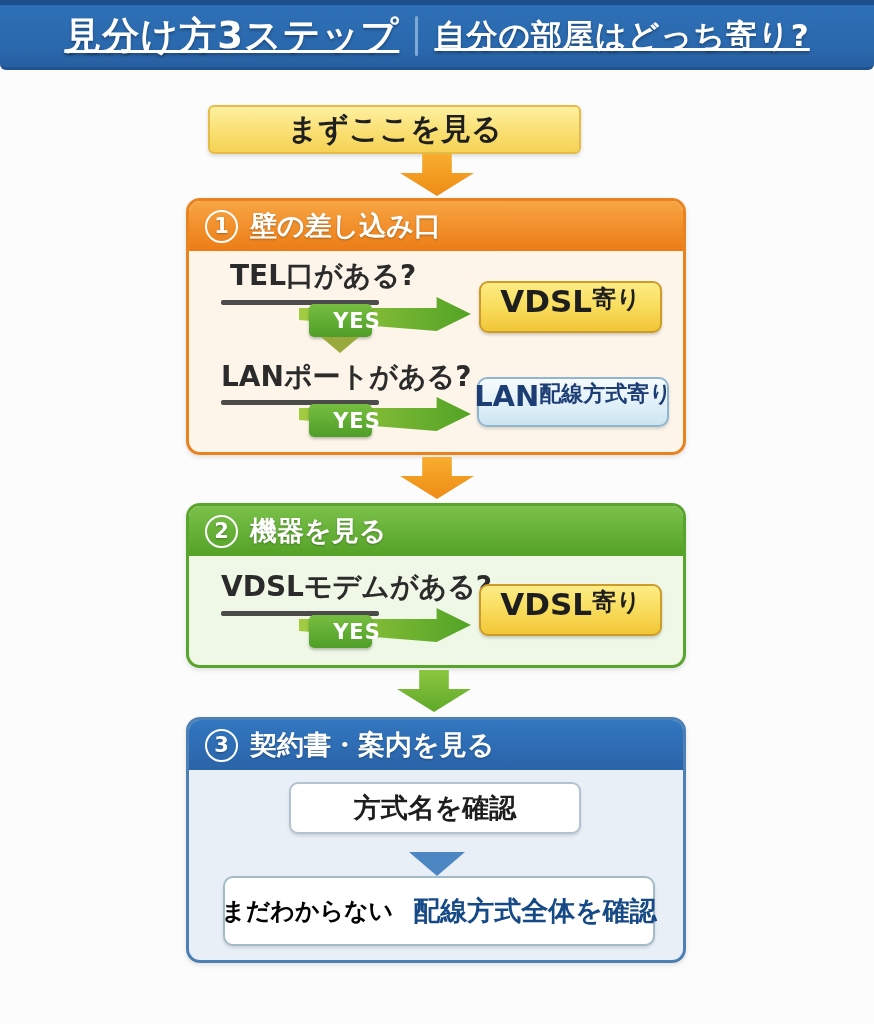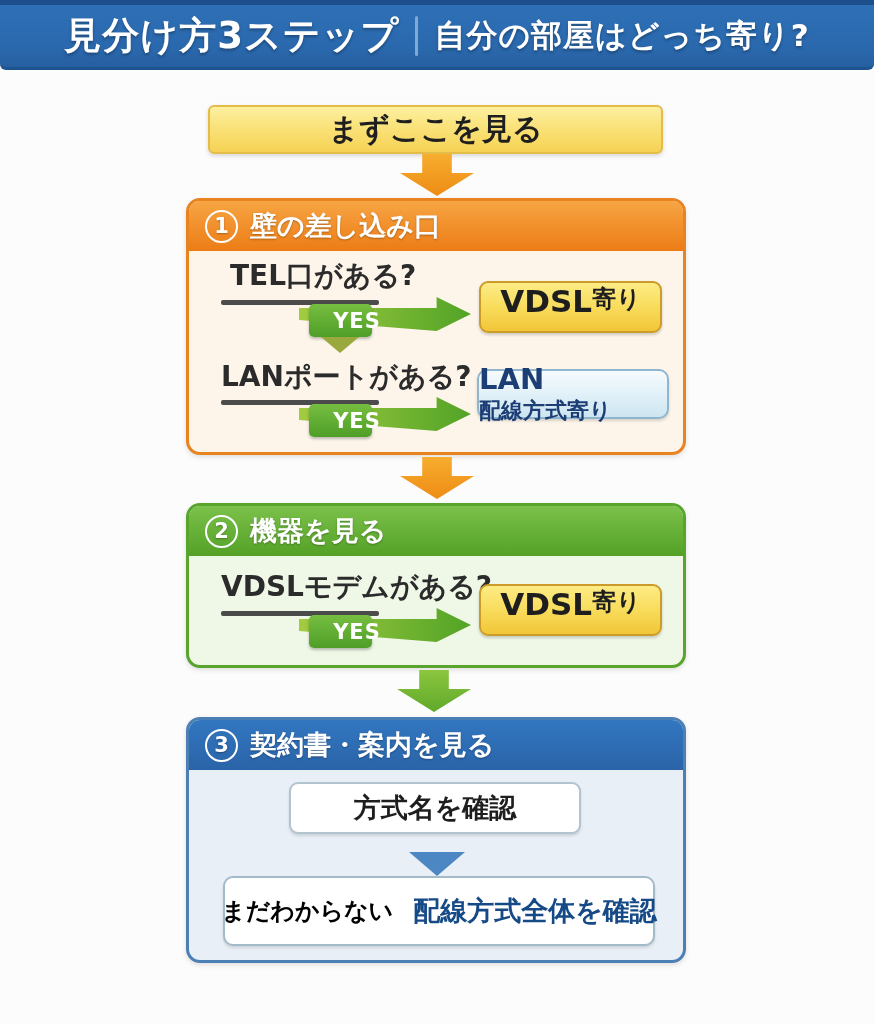--- a/index.html
+++ b/index.html
@@ -16,28 +16,29 @@
 
   
   .banner {
     position:absolute; left:0; top:0; width:874px; height:70px;
     background:linear-gradient(180deg,#2e70b6 0%,#2a68ad 70%,#275fa0 100%);
     border-top:5px solid #1d4f8d;
     border-bottom:3px solid #1d5391;
     border-radius:0 0 6px 6px;
     display:flex; align-items:center; justify-content:center; gap:16px;
     color:#ffffff;
+    text-decoration:underline;
   }
   .banner .t-main { font-size:37px; font-weight:bold; letter-spacing:1px; text-shadow:0 2px 3px rgba(0,0,0,.3); }
   .banner .t-sep  { width:3px; height:40px; background:#7fa9d6; border-radius:2px; }
   .banner .t-sub  { font-size:31px; font-weight:bold; letter-spacing:1px; text-shadow:0 2px 3px rgba(0,0,0,.3); }
 
   
   .intro {
-    position:absolute; left:208px; top:105px; width:455px; height:49px;
+    position:absolute; left:208px; top:105px; width:373px; height:49px;
     background:linear-gradient(180deg,#fdf0a0 0%,#fae27a 45%,#f5d254 100%);
     border:2px solid #e3bc4a; border-radius:6px;
     box-shadow:0 2px 4px rgba(0,0,0,.15);
     display:flex; align-items:center; justify-content:center;
     font-size:30px; font-weight:bold; color:#1f1f1f;
   }
 
   
   .block-arrow {
     position:absolute; width:74px; height:42px;
@@ -117,21 +118,21 @@
   .sec1 .r1-q    { left:32px;  top:56px;margin-left:9px; }
   .sec1 .r1-line { left:32px;  top:99px; }
   .sec1 .r1-arr  { left:110px; top:96px; }
   .sec1 .r1-yes  { left:120px; top:103px; }
   .sec1 .r1-chv  { left:132px; top:136px; }
   .sec1 .r1-res  { left:290px; top:80px; }
   .sec1 .r2-q    { left:32px;  top:157px; }
   .sec1 .r2-line { left:32px;  top:199px; }
   .sec1 .r2-arr  { left:110px; top:196px; }
   .sec1 .r2-yes  { left:120px; top:203px; }
-  .sec1 .r2-res  { left:288px; top:168px;flex-direction:column; }
+  .sec1 .r2-res  { left:288px; top:176px; }
   
   .sec2 .r1-q    { left:32px;  top:62px; }
   .sec2 .r1-line { left:32px;  top:105px; }
   .sec2 .r1-arr  { left:110px; top:102px; }
   .sec2 .r1-yes  { left:120px; top:109px; }
   .sec2 .r1-res  { left:290px; top:78px; }
 
   
   .check-box {
     position:absolute; left:100px; top:62px; width:292px; height:52px;

